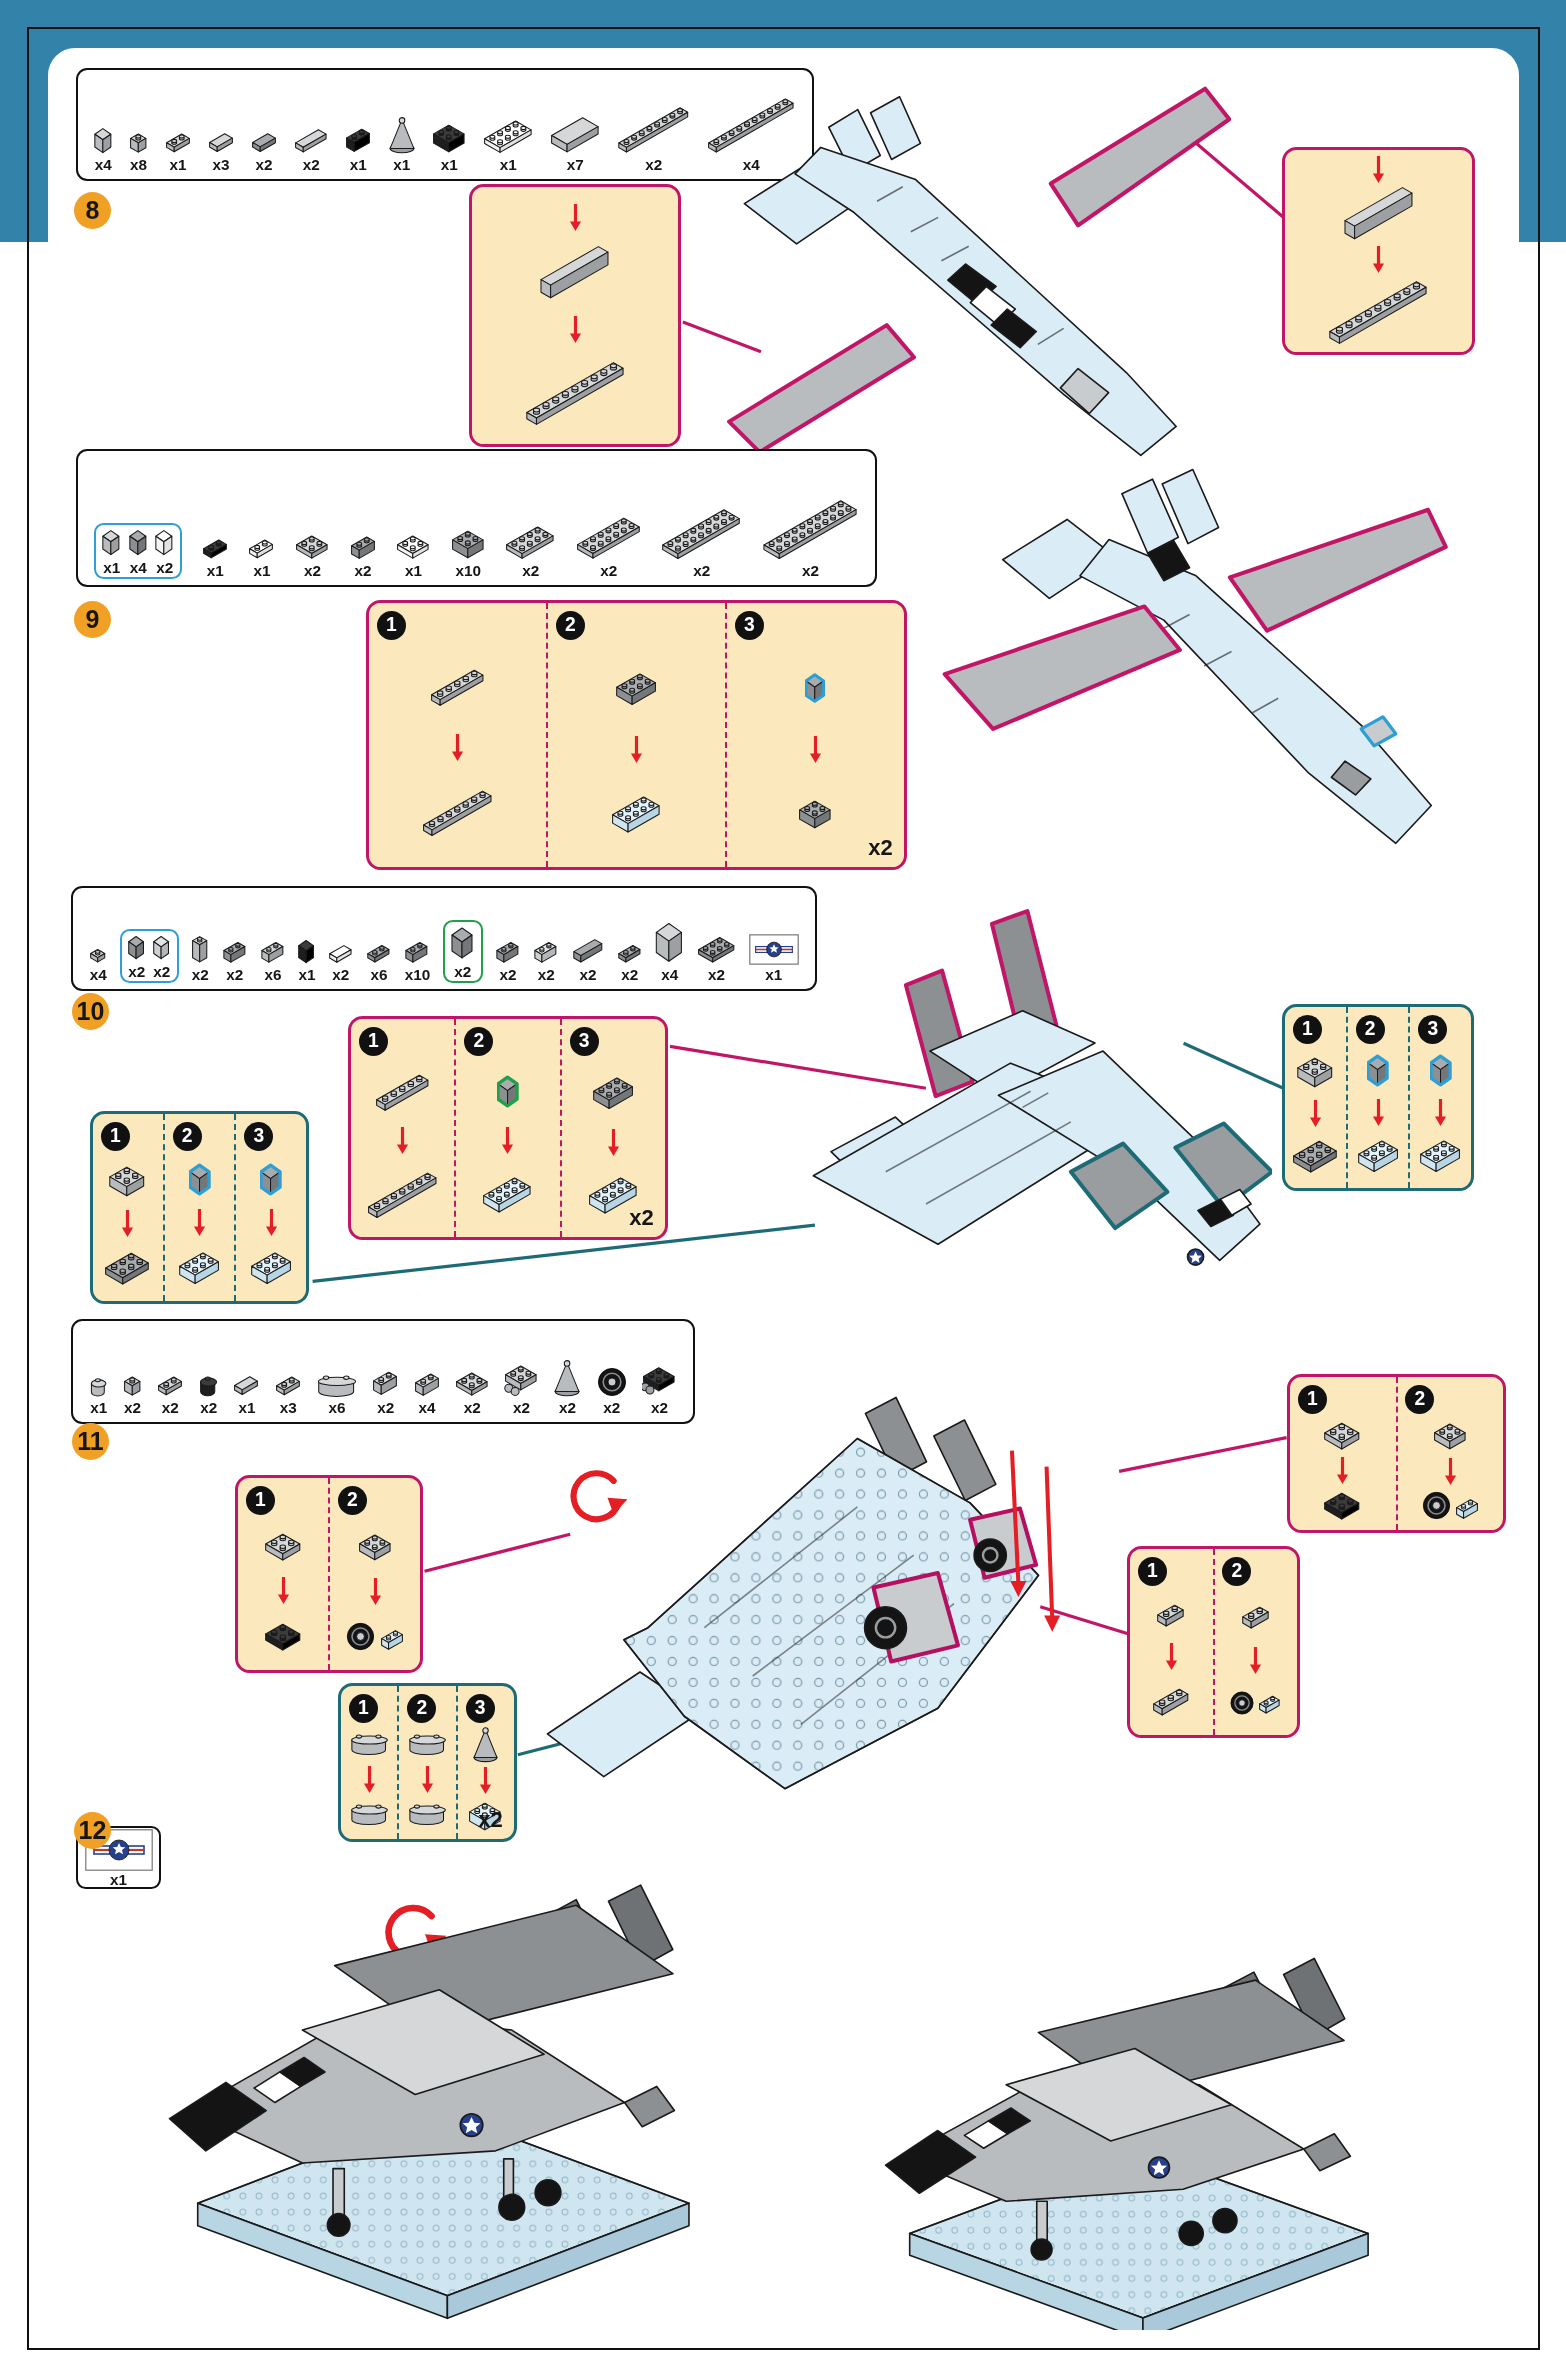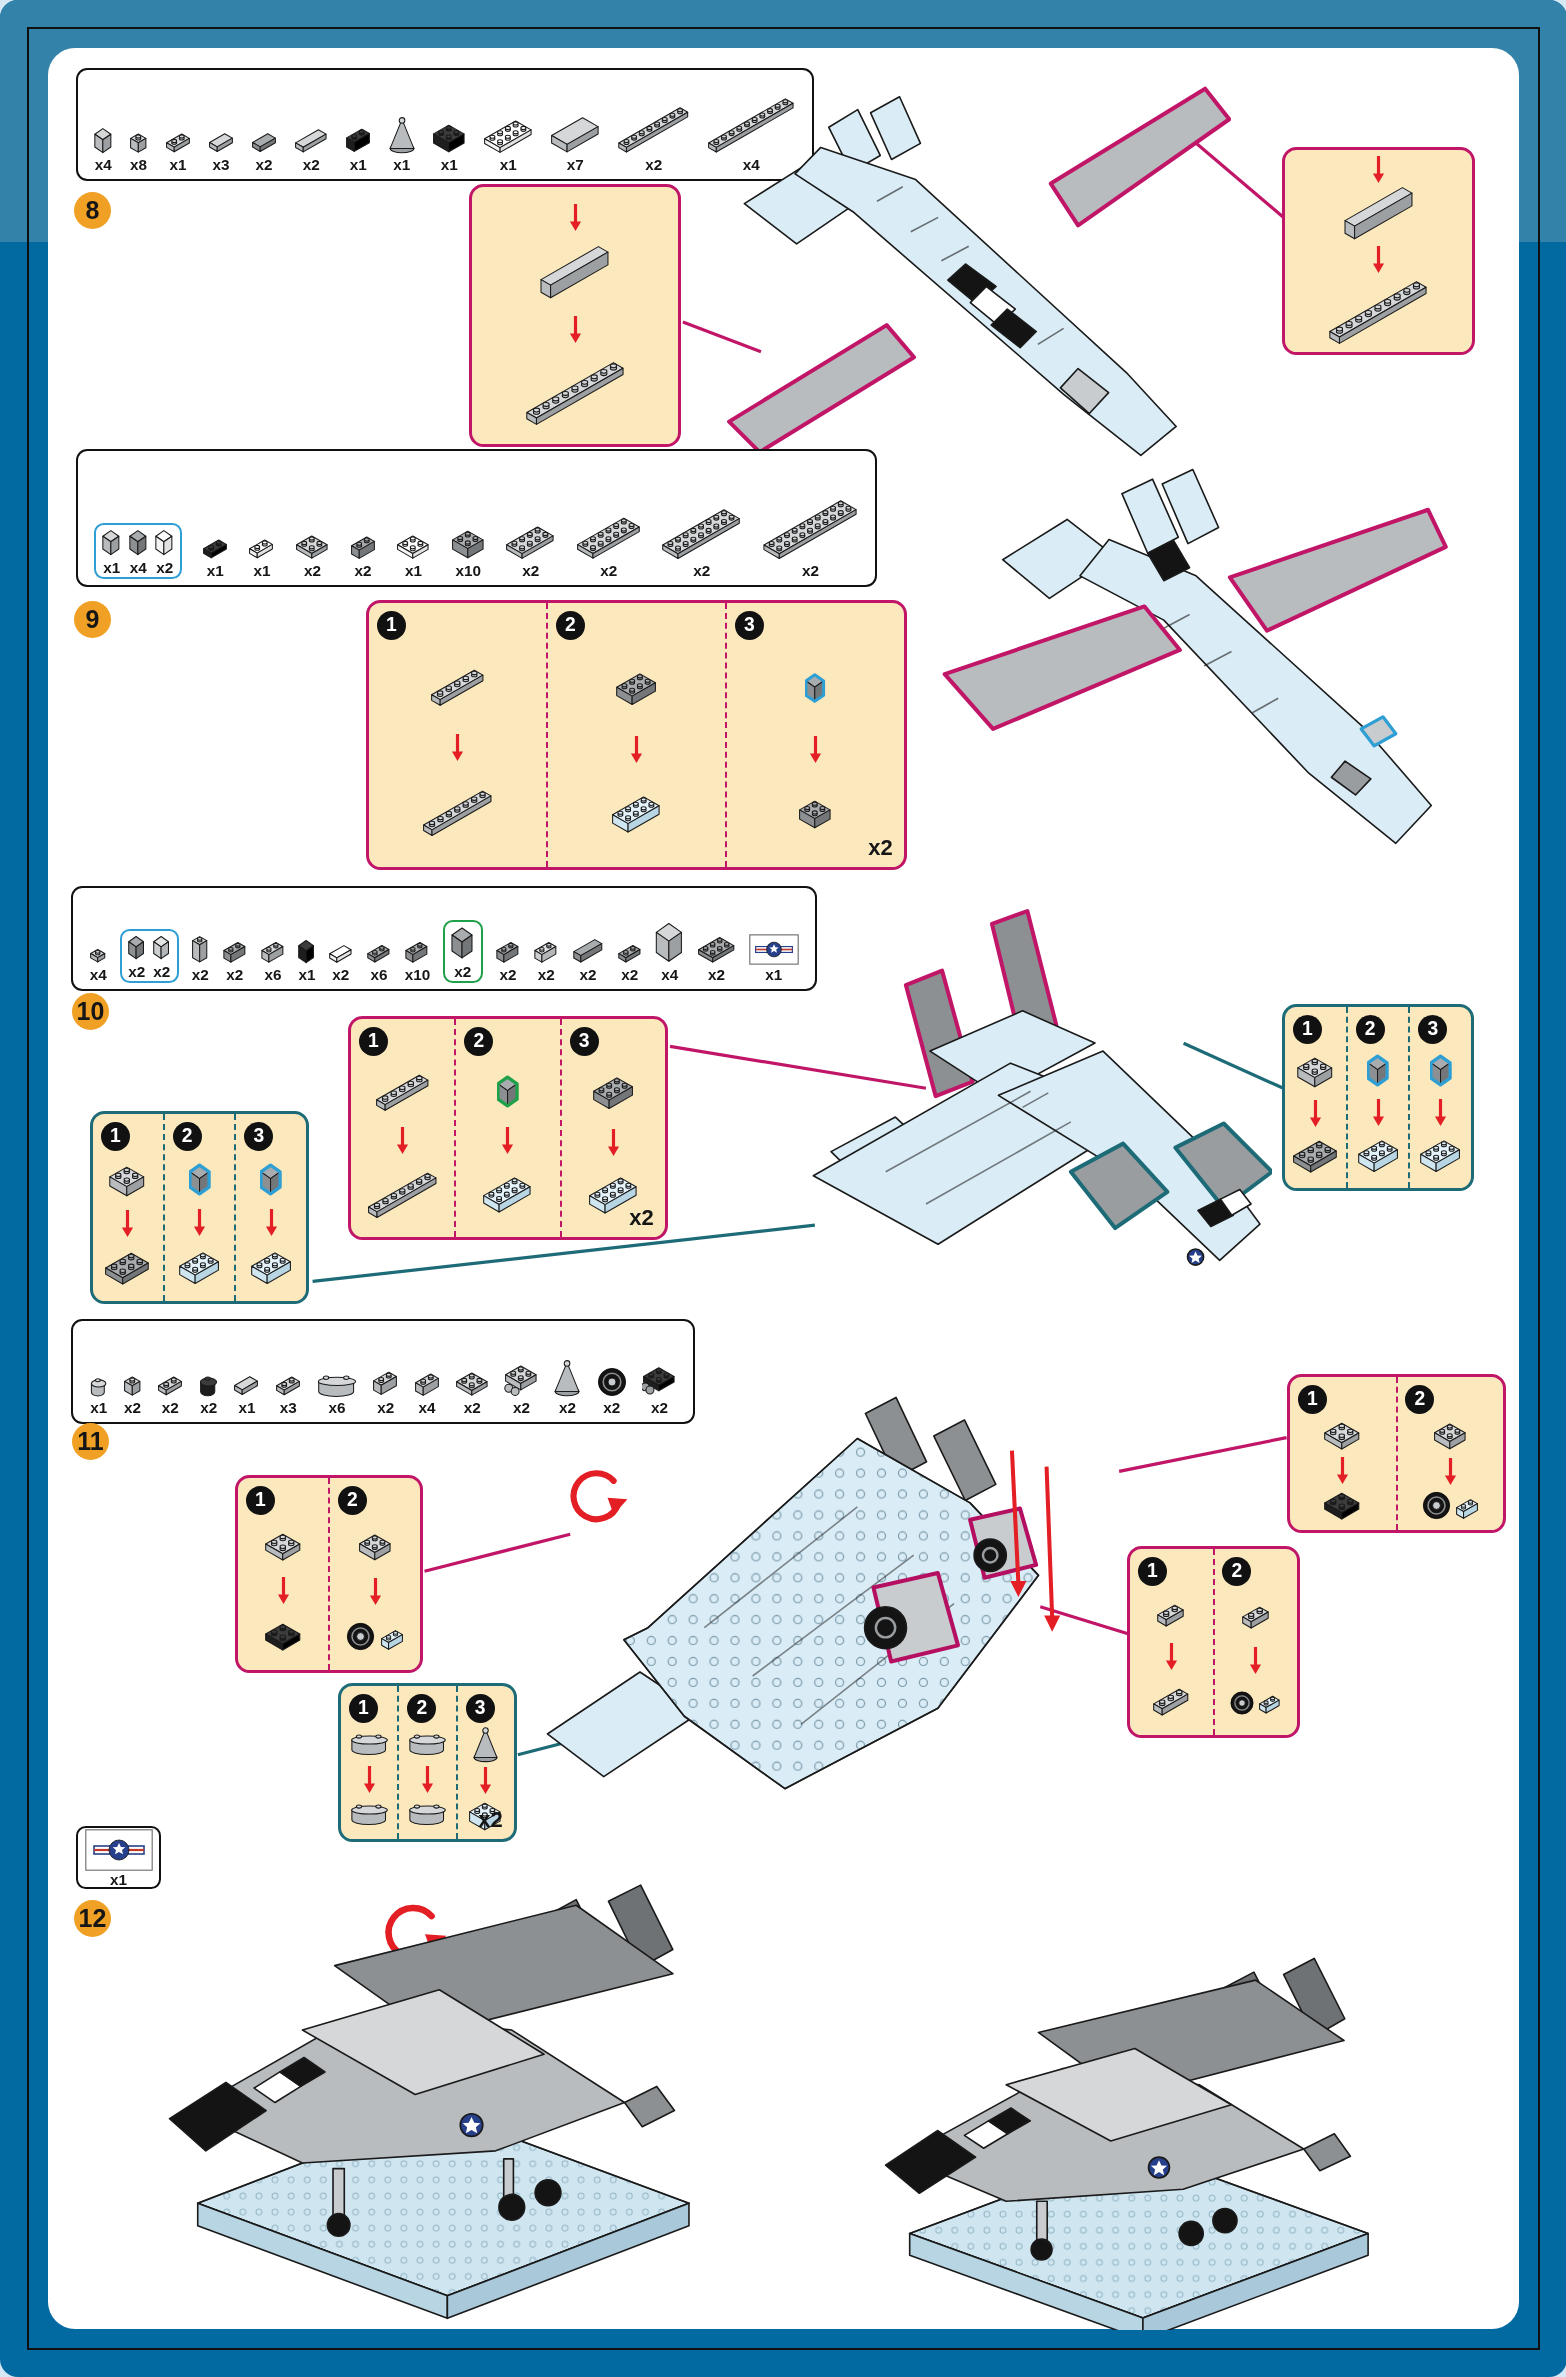--- a/index.html
+++ b/index.html
@@ -1,17 +1,17 @@
 <!DOCTYPE html>
 <html style="font-size:13px"><head>
 <meta charset="utf-8">
 <style>
   html,body{margin:0;padding:0;background:#d6e8f4;}
-  .sheet{position:relative;width:1567px;height:2377px;background:#0369a1;overflow:hidden;
-         font-family:"Liberation Sans",sans-serif;color:#161616;border-radius:18px;}
+  .sheet{position:relative;width:1567px;height:2377px;background:#ffffff;overflow:hidden;
+         font-family:"Liberation Sans",sans-serif;color:#161616;}
   .band{position:absolute;left:0;top:0;width:100%;height:242px;background:#3382a9;}
   .panel{position:absolute;left:48px;top:48px;right:48px;bottom:48px;background:#ffffff;border-radius:27px;}
   .frame{position:absolute;left:26.6px;top:26.6px;right:26.6px;bottom:26.6px;border:2.4px solid #101010;}
   .layer{position:absolute;left:0;top:0;width:1567px;height:2377px;pointer-events:none;}
   .strip{position:absolute;background:#fff;border:2.4px solid #111;border-radius:11.3px;
          display:flex;align-items:flex-end;justify-content:space-between;gap:4.8px;padding:9.7px 16px 6.4px 16px;box-sizing:border-box;}
   .part{display:flex;flex-direction:column;align-items:center;justify-content:flex-end;gap:2.4px;}
   .pcount{font-weight:700;font-size:15.3px;line-height:1;}
   .pgroup{display:flex;align-items:flex-end;gap:8px;padding:4.8px 6.4px 1.6px 6.4px;border-radius:9.7px;}
   .pgroup.blue{border:2.4px solid #2e9fd4;}
@@ -2009,21 +2009,21 @@
   <line x1="11.25" y1="26.25" x2="33.75" y2="26.25" stroke="#c0392b" stroke-width="2.75"></line>
   <rect x="51.25" y="21.25" width="22.5" height="10" fill="#ffffff" stroke="#27408b" stroke-width="2"></rect>
   <line x1="51.25" y1="26.25" x2="73.75" y2="26.25" stroke="#c0392b" stroke-width="2.75"></line>
   <circle cx="42.5" cy="26.25" r="12.5" fill="#27408b" stroke="#111" stroke-width="1"></circle>
   <path d="M42.5,17.5 l2.375,5 5.5,0.3 -4.125,3.5 1.25,5.375 -5,-3 -5,3 1.25,-5.375 -4.125,-3.5 5.5,-0.3 z" fill="#ffffff"></path>
           </g>
         </svg>
       </span>
       <span class="pcount">x1</span>
     </div>
-  <div class="badge" style="left:74px;top:1900px;">12</div>
+  <div class="badge" style="left:74px;top:1812px;">12</div>
 
   <div class="rotarrow" style="left:374px;top:1898px;">
     <svg width="74" height="74" viewBox="0 0 90 90">
         <path d="M70,22 A30,30 0 1 0 76,52" fill="none" stroke="#e31e24" stroke-width="8" stroke-linecap="round"></path>
         <polygon points="62,44 88,46 70,66" fill="#e31e24"></polygon>
       </svg>
   </div>
 
   <svg style="position:absolute;left:93px;top:1869px;" width="749" height="455" viewBox="0 0 930 565">
     <defs>

